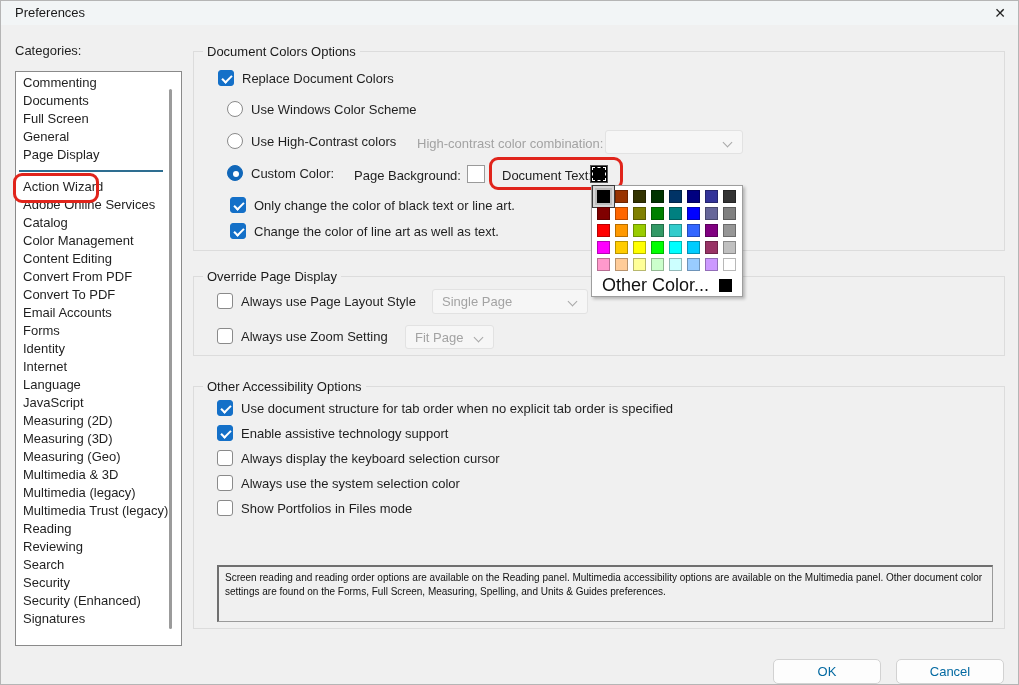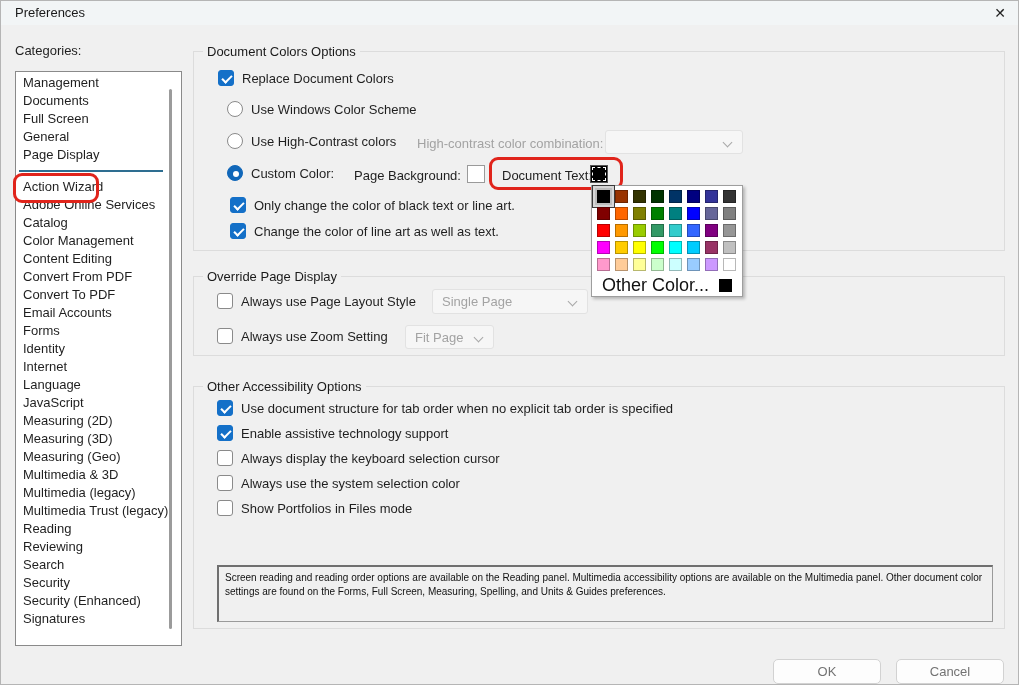--- a/index.html
+++ b/index.html
@@ -59,37 +59,37 @@
   .pal-cell { width:13px; height:13px; border:1px solid rgba(0,0,0,0.28); }
   .pal-cell.selected { outline:2px solid #bdbdbd; outline-offset:0px; box-shadow:0 0 0 4px #d6d6d6, 0 0 0 5px #3a3a3a; }
   .pal-other { display:flex; align-items:center; justify-content:center; gap:10px; height:22px; margin-top:3px; }
   .pal-other-label { font-size:18px; color:#111; }
   .pal-other-swatch { width:13px; height:13px; background:#000; }
   
   .info-box { position:absolute; border:1px solid #9a9a9a; border-top:2px solid #6f6f6f; border-left:2px solid #6f6f6f;
     padding:4px 6px; font-size:10px; line-height:1.35; color:#111; }
   
   .btn { position:absolute; width:108px; height:25px; background:#fdfdfd; border:1px solid #d2d2d2;
-    border-radius:5px; font-size:13px; color:#737373; display:flex; align-items:center; justify-content:center; }
+    border-radius:5px; font-size:13px; color:#0369a1; display:flex; align-items:center; justify-content:center; }
   label, .group-title, .lb-item, .cat-label { cursor:default; }
 </style>
 </head>
 <body>
 
 <div class="dialog">
 
   <div class="titlebar">
     <div class="title">Preferences</div>
     <div class="close-btn">✕</div>
   </div>
 
   <div class="cat-label">Categories:</div>
   <div class="listbox">
     <div class="list-inner" id="sidebar-list">
-        <div class="lb-item">Management</div>
+        <div class="lb-item">Commenting</div>
         <div class="lb-item">Documents</div>
         <div class="lb-item">Full Screen</div>
         <div class="lb-item">General</div>
         <div class="lb-item">Page Display</div>
         <div class="lb-sep"></div>
         <div class="lb-item">Action Wizard</div>
         <div class="lb-item">Adobe Online Services</div>
         <div class="lb-item">Catalog</div>
         <div class="lb-item">Color Management</div>
         <div class="lb-item">Content Editing</div>

